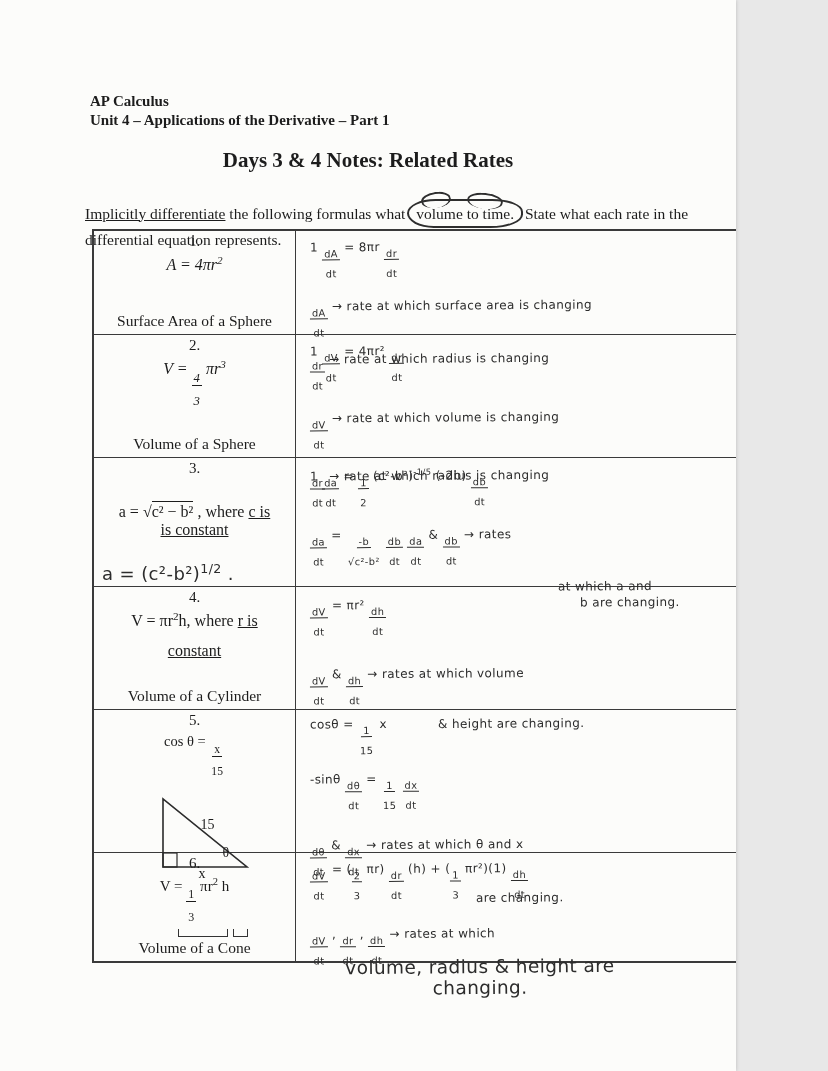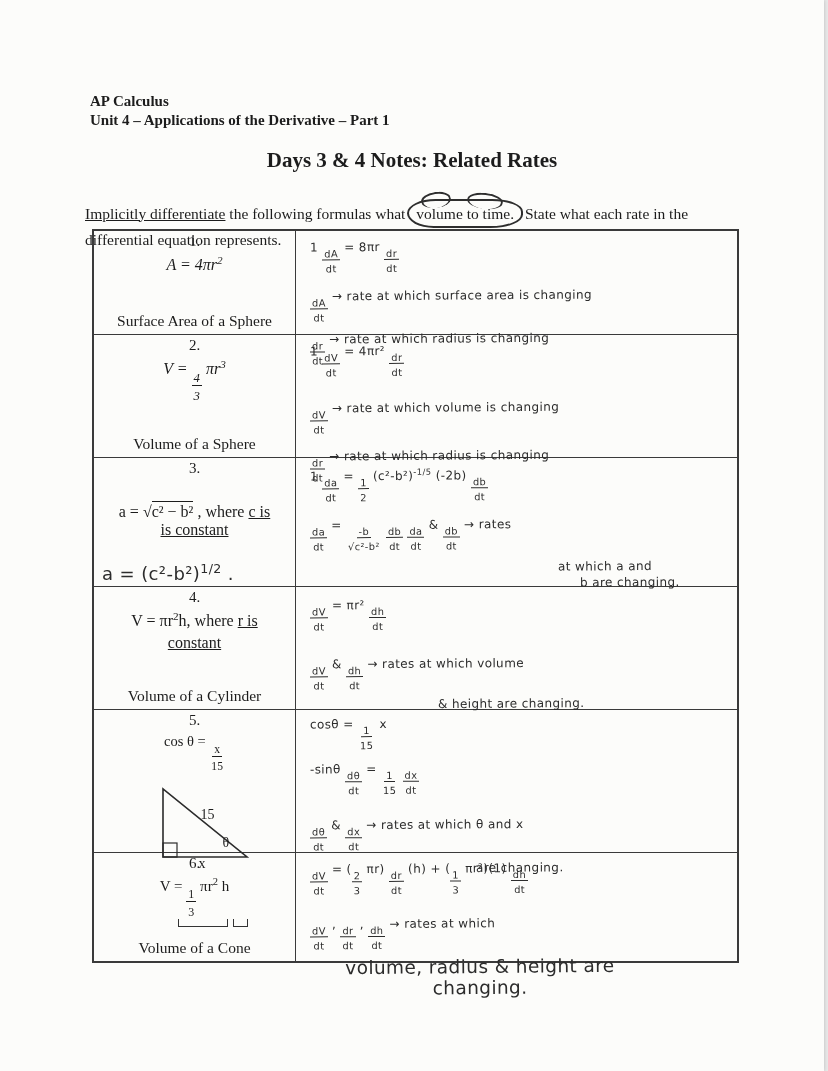--- a/index.html
+++ b/index.html
@@ -1,17 +1,17 @@
 <!DOCTYPE html>
 <html><head>
 <meta charset="utf-8">
 <style>
   html,body{margin:0;padding:0;background:#e8e8e8;}
   .page{
-    position:relative;width:824px;height:1071px;background:#fcfcfa;
+    position:relative;width:736px;height:1071px;background:#fcfcfa;
     font-family:"Liberation Serif",serif;color:#1c1c1c;overflow:hidden;
     box-shadow:0 0 4px rgba(0,0,0,.2);
   }
   
   .hdr{position:absolute;left:90px;top:92px;font-weight:bold;font-size:15px;line-height:19px;}
   .title{position:absolute;left:0;top:148px;width:100%;text-align:center;
     font-weight:bold;font-size:21px;margin:0;}
   .instr{position:absolute;left:85px;top:183px;width:662px;font-size:15.5px;line-height:23px;}
   .u{text-decoration:underline;}
   .und{text-decoration:underline;}
@@ -35,21 +35,21 @@
     align-items:center;text-align:center;font-size:15px;position:relative;flex:none;}
   .cell-r{flex:1;padding:4px 0 0 14px;position:relative;}
   .prob-num{margin-top:2px;font-size:15px;}
   .formula{margin-top:4px;font-size:16px;}
   .cell-label{position:absolute;bottom:4px;left:0;width:100%;text-align:center;font-size:15.5px;font-family:Liberation Serif, serif;}
 
   
   .frac{display:inline-flex;flex-direction:column;align-items:center;
     vertical-align:-0.6em;line-height:1.05;font-size:0.8em;}
   .fn{border-bottom:1.5px solid currentColor;padding:0 2px;}
-  .fd{padding:4px 2px;}
+  .fd{padding:9px 2px;}
   sup{font-size:0.7em;}
   .ovl{border-top:1.3px solid currentColor;padding-top:1px;}
 
   
   .hw{font-family:"DejaVu Sans",sans-serif;color:#2c2c2c;font-size:12px;
     letter-spacing:.4px;}
   .work-line{white-space:nowrap;transform:rotate(-.4deg);}
   .hw .frac{font-size:.82em;}
   .hw-formula{position:absolute;left:8px;bottom:2px;font-size:18px;white-space:nowrap;text-align:center;}
 
@@ -171,21 +171,21 @@
             </span> → rates</div>
         <div class="work-line" style="margin-top:4px;margin-left:248px;">at which a and</div>
         <div class="work-line" style="margin-top:2px;margin-left:270px;">b are changing.</div>
       </div>
     </div>
 
     <div class="row" style="height:122px;">
       <div class="cell-l">
         <div class="prob-num">4.</div>
         <div class="formula">V = πr<sup>2</sup>h, where <span class="und">r is</span></div>
-        <div class="formula" style="margin-top:4px;"><span class="und">constant</span></div>
+        <div class="formula" style="margin-top:12px;"><span class="und">constant</span></div>
         <div class="cell-label">Volume of a Cylinder</div>
       </div>
       <div class="cell-r hw">
         <div class="work-line" style="margin-top:6px;"><span class="frac">
               <span class="fn">dV</span>
               <span class="fd">dt</span>
             </span> = πr² <span class="frac">
               <span class="fn">dh</span>
               <span class="fd">dt</span>
             </span></div>

